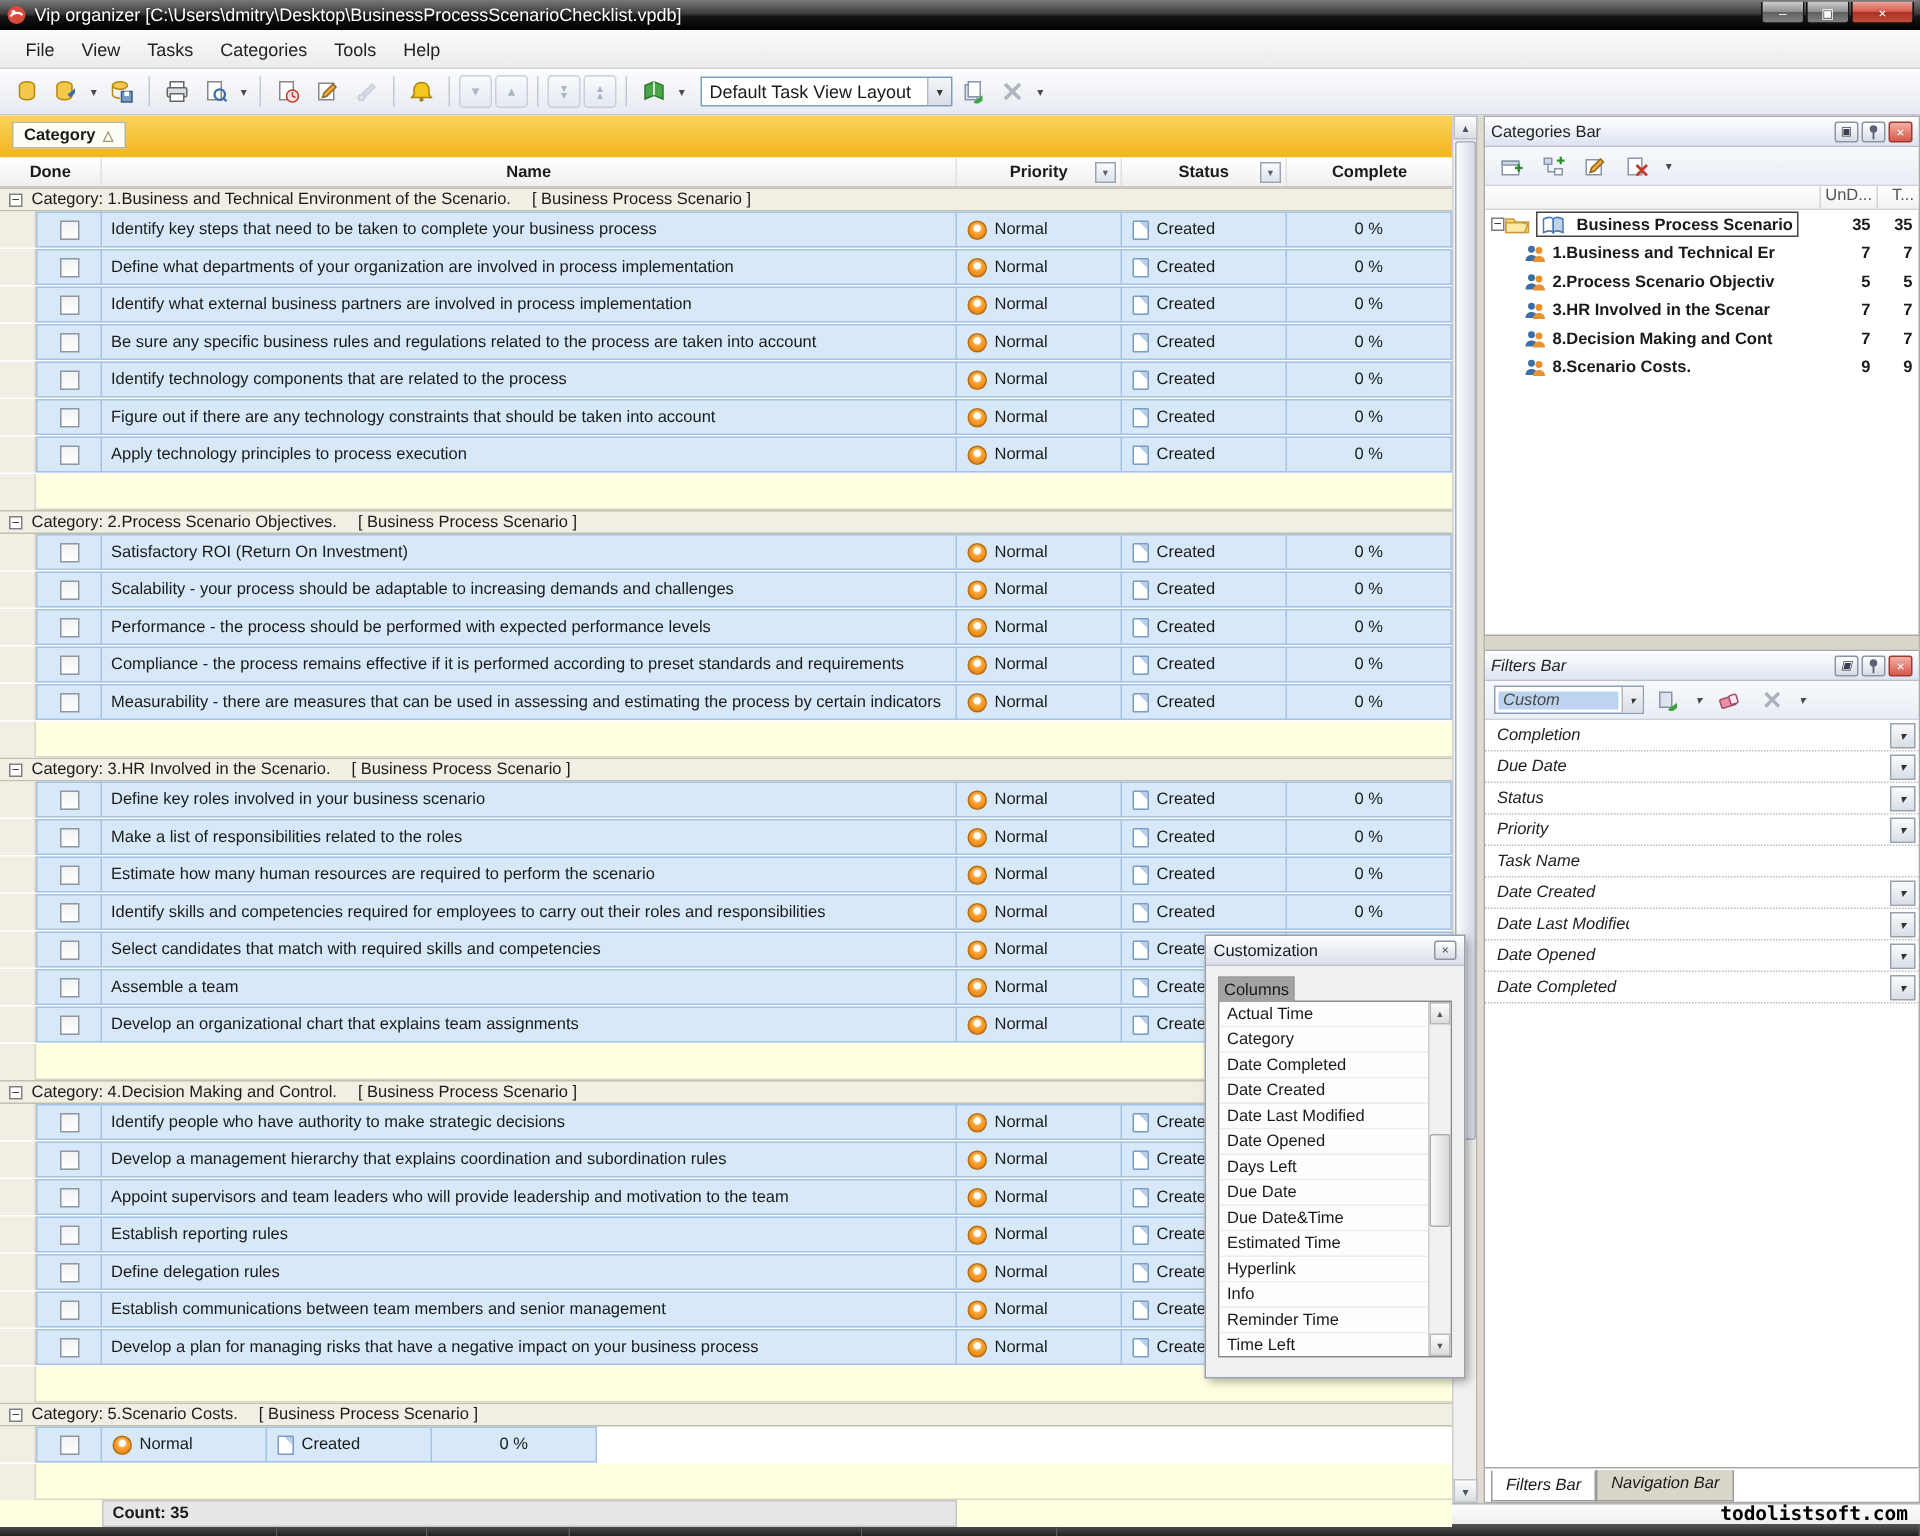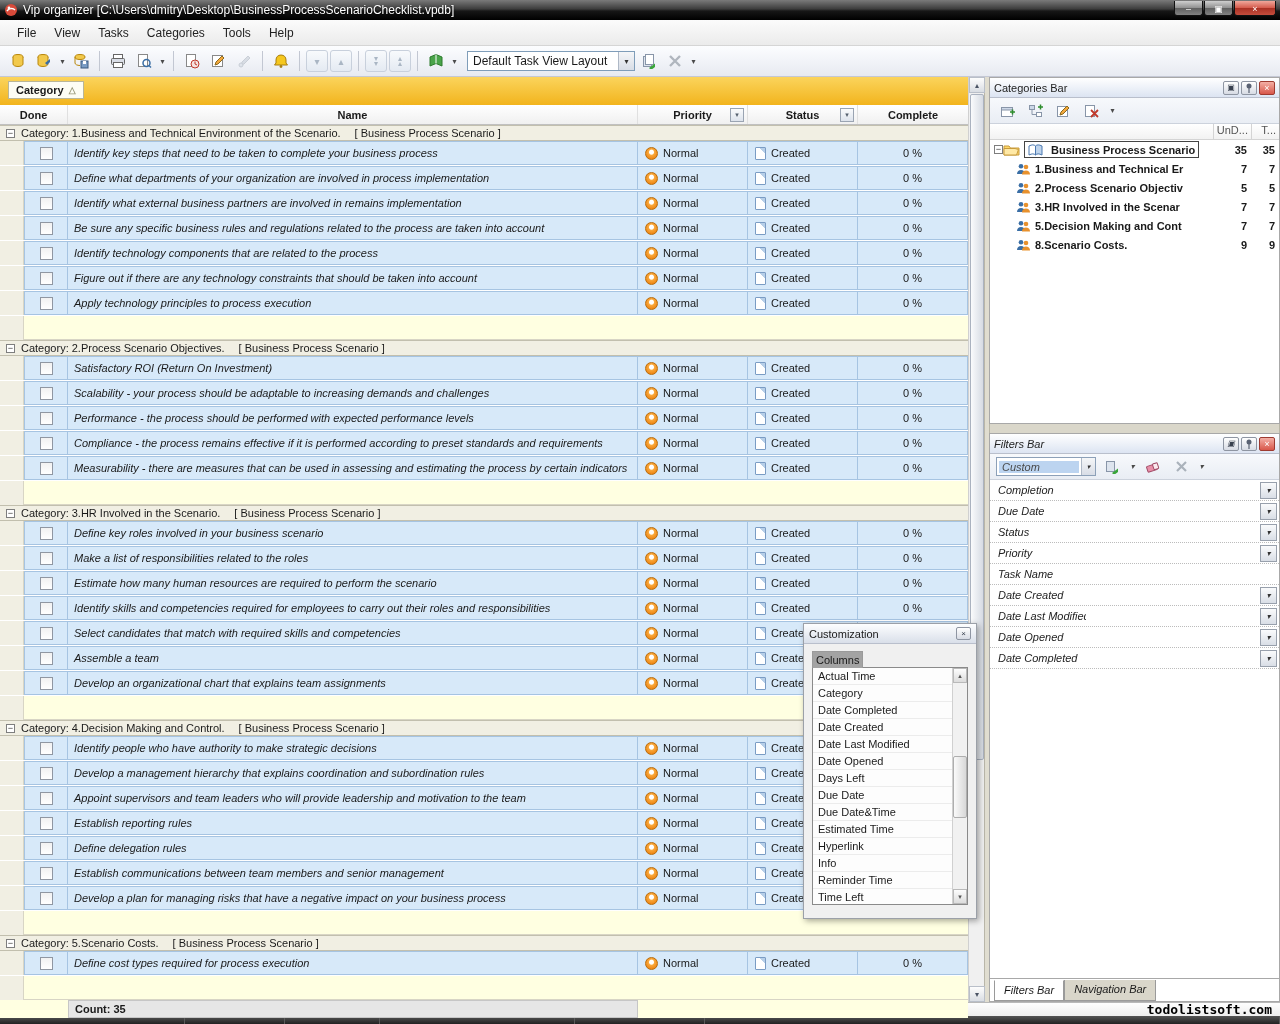--- a/index.html
+++ b/index.html
@@ -47,21 +47,21 @@
   #grid-rows { width:969px; }
   .group-row { height:16px; width:969px; background:#f1efe3; border-top:1px solid #c2bfae; border-bottom:1px solid #c2bfae; display:flex; align-items:center; gap:6px; padding-left:6px; }
   .expander { width:9px; height:9px; border:1px solid #7e7e7e; background:#fff; font-size:9px; line-height:7px; text-align:center; color:#333; display:inline-block; }
   .group-label { font-size:11px; color:#1a1a1a;text-align:center; }
   .group-tag { font-size:11px; color:#1a1a1a; margin-left:8px; }
 
   .t-row { display:flex; height:24px; margin-bottom:1px; }
   .cell { background:#d7e9f9; border:1px solid #a6c4e2; border-left:none; display:flex; align-items:center; }
   .cell.gutter { width:24px; background:#f1efe3; border:none; border-right:1px solid #d8d5c5; }
   .cell.done { width:44px; justify-content:center; border-left:1px solid #a6c4e2; }
-  .cell.name { width:570px; padding-left:6px;font-style:italic; }
+  .cell.name { width:570px; padding-left:6px; }
   .cell.pri  { width:110px; padding-left:7px; gap:5px; }
   .cell.sta  { width:110px; padding-left:7px; gap:5px; }
   .cell.com  { width:110px; justify-content:center; }
   .cb { width:13px; height:13px; background:linear-gradient(#f2f2f2,#fff); border:1px solid #9097a2; }
   .ball { width:13px; height:13px; border-radius:50%; background:radial-gradient(circle at 50% 38%, #ffffff 0 2px, #f9a93c 3px, #ee8312 7px, #c96a00 12px); border:1px solid #b96d0c; }
   .doc { width:11px; height:13px; background:linear-gradient(225deg,#b7cfe8 0 4px,#fff 4px); border:1px solid #7a9cc4; border-radius:1px; }
 
   .spacer-row { display:flex; height:24px; }
   .sp-fill { width:945px; background:#ffffe1; border-bottom:1px solid #d8d5c5; }
   .spacer-row .gutter { background:#f1efe3; }
@@ -355,21 +355,21 @@
               <span class="doc"></span>
               <span>Created</span>
             </div>
             <div class="cell com">0 %</div>
           </div>
           <div class="t-row">
             <div class="cell gutter"></div>
             <div class="cell done">
               <span class="cb"></span>
             </div>
-            <div class="cell name">Identify what external business partners are involved in remains implementation</div>
+            <div class="cell name">Identify what external business partners are involved in process implementation</div>
             <div class="cell pri">
               <span class="ball"></span>
               <span>Normal</span>
             </div>
             <div class="cell sta">
               <span class="doc"></span>
               <span>Created</span>
             </div>
             <div class="cell com">0 %</div>
           </div>
@@ -775,21 +775,20 @@
           <div class="group-row">
             <span class="expander">−</span>
             <span class="group-label">Category: 5.Scenario Costs.</span>
             <span class="group-tag">[ Business Process Scenario ]</span>
           </div>
           <div class="t-row">
             <div class="cell gutter"></div>
             <div class="cell done">
               <span class="cb"></span>
             </div>
-            <div class="cell name">Define cost types required for process execution</div>
             <div class="cell pri">
               <span class="ball"></span>
               <span>Normal</span>
             </div>
             <div class="cell sta">
               <span class="doc"></span>
               <span>Created</span>
             </div>
             <div class="cell com">0 %</div>
           </div>
@@ -937,21 +936,21 @@
             <div class="tree-row">
               <span class="tree-indent"></span>
               <span class="ticon">
                 <svg width="15" height="12">
                   <circle cx="5" cy="3.2" r="2.3" fill="#3a6ea5"></circle>
                   <path d="M1 11c0-2.6 1.8-4 4-4s4 1.4 4 4z" fill="#3a6ea5"></path>
                   <circle cx="10" cy="4" r="2.3" fill="#e8912d"></circle>
                   <path d="M6 11.6c0-2.6 1.8-4 4-4s4 1.4 4 4z" fill="#e8912d"></path>
                 </svg>
               </span>
-              <span class="lbl">5.Decision Making and Cont</span>
+              <span class="lbl">8.Decision Making and Cont</span>
               <span class="cnt">7</span>
               <span class="cnt2">7</span>
             </div>
             <div class="tree-row">
               <span class="tree-indent"></span>
               <span class="ticon">
                 <svg width="15" height="12">
                   <circle cx="5" cy="3.2" r="2.3" fill="#3a6ea5"></circle>
                   <path d="M1 11c0-2.6 1.8-4 4-4s4 1.4 4 4z" fill="#3a6ea5"></path>
                   <circle cx="10" cy="4" r="2.3" fill="#e8912d"></circle>

